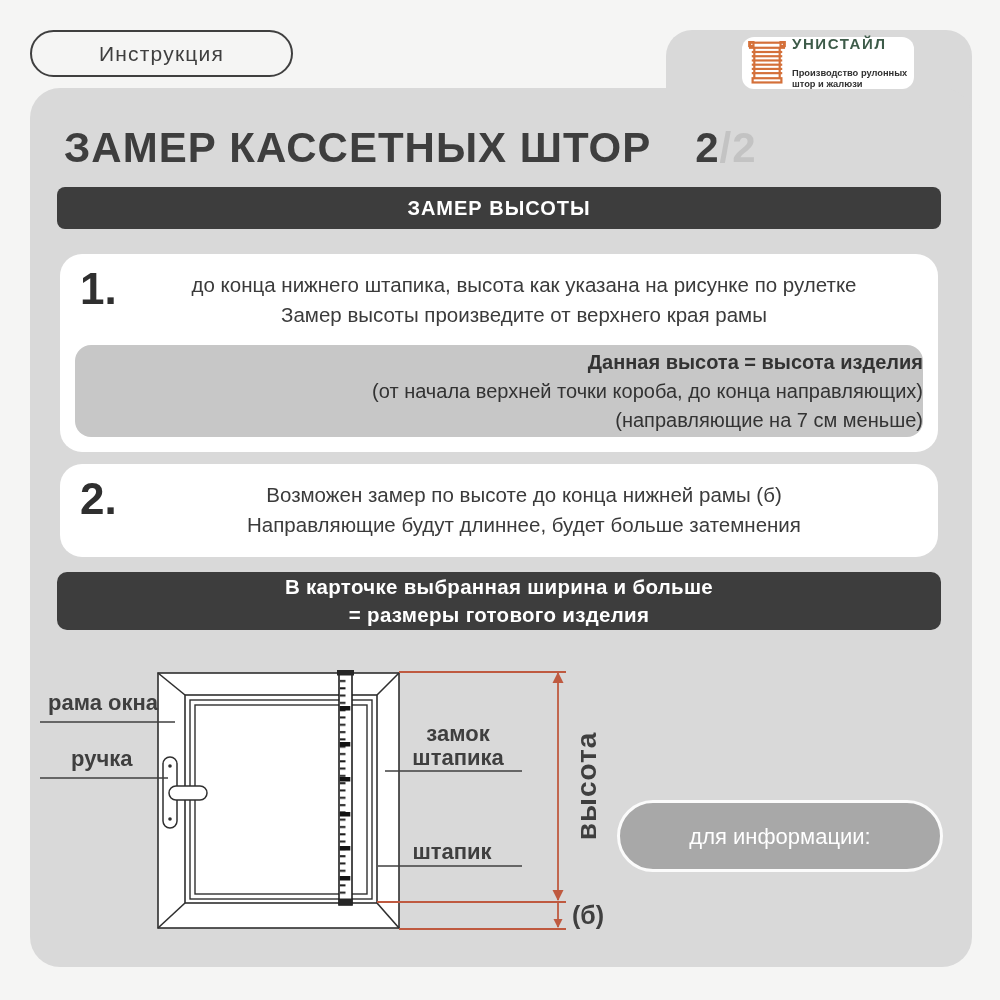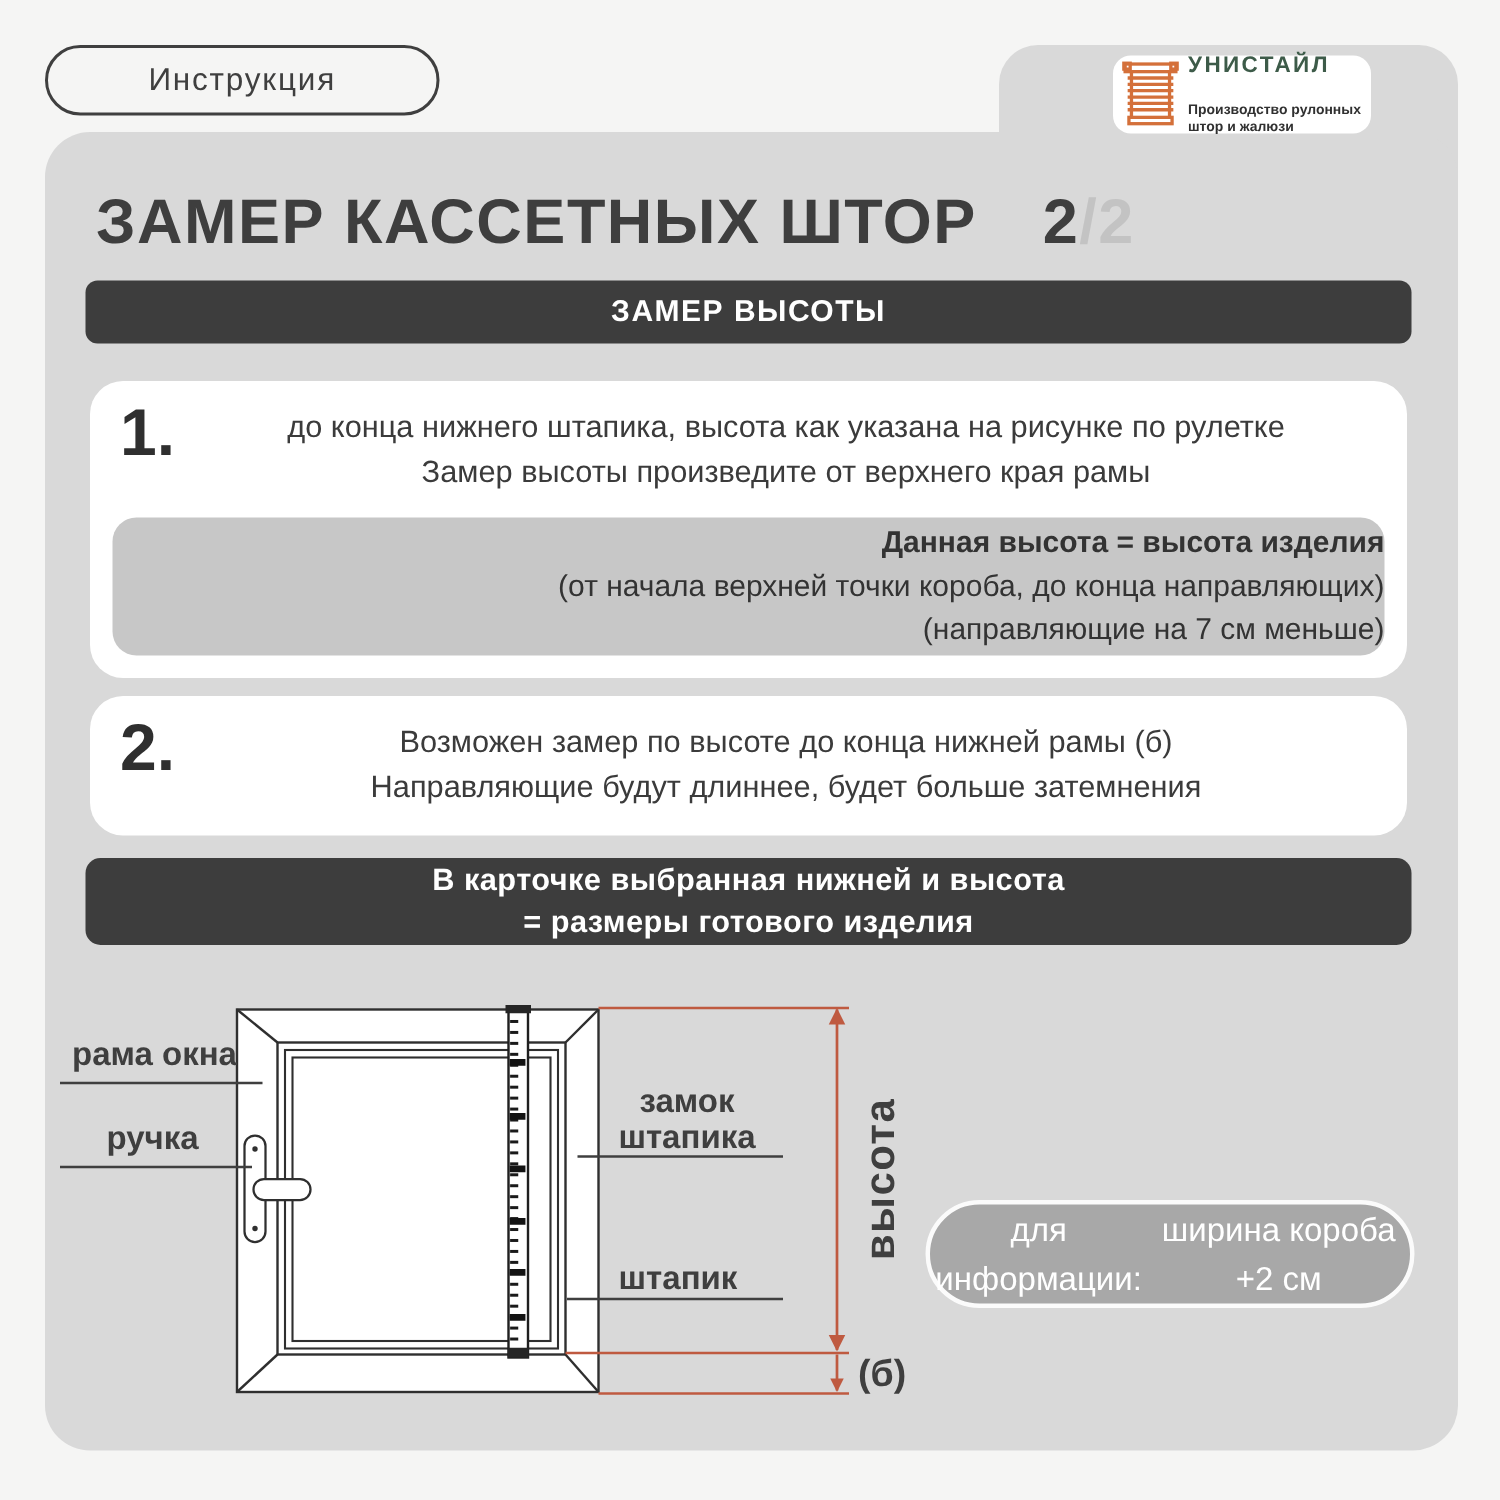--- a/index.html
+++ b/index.html
@@ -147,21 +147,21 @@
 
 <div class="abs step-card card2">
   <span class="step-num">2.</span>
   <div class="step-text">
     <div>Возможен замер по высоте до конца нижней рамы (б)</div>
     <div>Направляющие будут длиннее, будет больше затемнения</div>
   </div>
 </div>
 
 <div class="abs banner banner2">
-  <div>В карточке выбранная нижней и высота</div>
+  <div>В карточке выбранная ширина и больше</div>
   <div>= размеры готового изделия</div>
 </div>
 
 <svg class="abs diagram" viewBox="40 655 930 300">
   <defs>
     <pattern id="tapeTicks" x="339" y="678" width="13" height="7.3" patternUnits="userSpaceOnUse">
       <line x1="0.8" y1="3" x2="6.5" y2="3" stroke="#1a1a1a" stroke-width="2"></line>
     </pattern>
   </defs>
 
@@ -223,14 +223,13 @@
   <text x="71" y="766" font-size="22">ручка</text>
   <text x="458" y="741" font-size="22" text-anchor="middle">замок</text>
   <text x="458" y="765" font-size="22" text-anchor="middle">штапика</text>
   <text x="452" y="859" font-size="22" text-anchor="middle">штапик</text>
   <text x="572" y="924" font-size="25">(б)</text>
   <text transform="translate(596,786) rotate(-90)" text-anchor="middle" font-size="28" letter-spacing="1">высота</text>
 </svg>
 
 <div class="abs info-pill">
   <div>для информации:</div>
-  <div>ширина короба +2 см</div>
 </div>
 
 </body></html>

